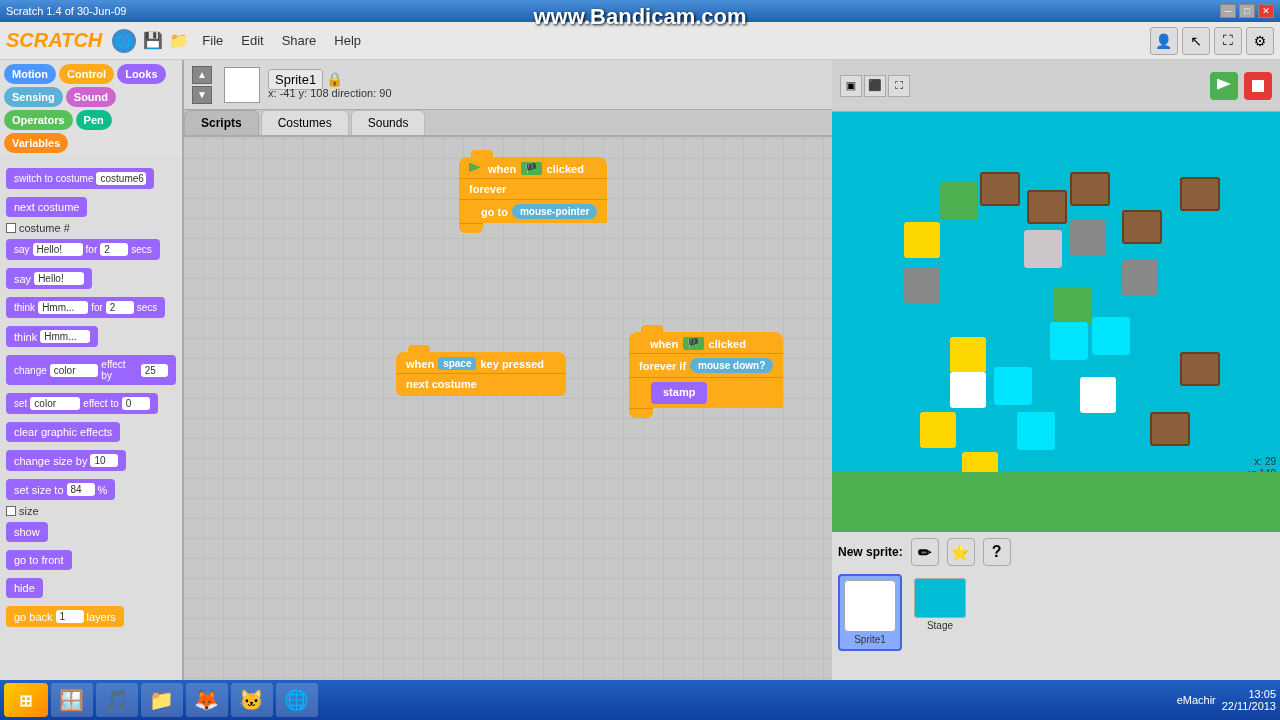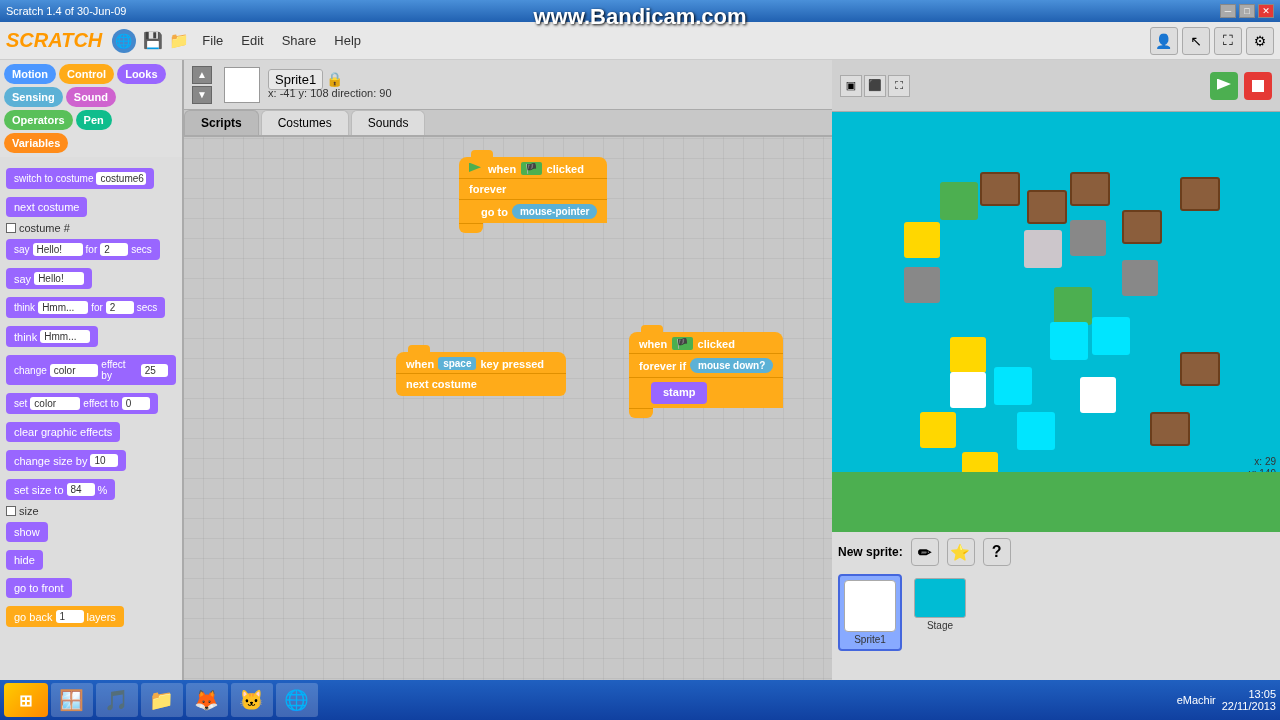--- a/index.html
+++ b/index.html
@@ -213,24 +213,24 @@
         <span class="block block-purple">set size to <span class="block-input-sm">84</span> %</span>
       </div>
       <div class="block-row" style="display:flex;align-items:center;gap:3px;">
         <div class="block-check"></div>
         <span class="block-label">size</span>
       </div>
       <div class="block-row">
         <span class="block block-purple">show</span>
       </div>
       <div class="block-row">
+        <span class="block block-purple">go to front</span>
+      </div>
+      <div class="block-row">
         <span class="block block-purple">hide</span>
-      </div>
-      <div class="block-row">
-        <span class="block block-purple">go to front</span>
       </div>
       <div class="block-row">
         <span class="block block-orange">go back <span class="block-input-sm">1</span> layers</span>
       </div>
     </div>
   </div>
 
   <div id="middle-panel">
 
     <div id="sprite-header">
@@ -284,21 +284,21 @@
           when
           <span style="background:#5cb1d6;color:white;border-radius:3px;padding:1px 5px;font-size:10px;">space</span>
           key pressed
         </div>
         <div style="background:#ffab19;border-radius:0 0 6px 6px;padding:4px 10px 6px;display:flex;align-items:center;gap:4px;font-size:11px;color:white;font-weight:bold;border-top:1px solid #e09000;">
           next costume
         </div>
       </div>
 
       <div class="script-block-group" style="left:445px;top:195px;">
-        <div style="background:#ffab19;border-radius:8px 8px 0 0;padding:5px 10px 3px;display:flex;align-items:flex-end;gap:5px;font-size:11px;color:white;font-weight:bold;position:relative;min-width:150px;">
+        <div style="background:#ffab19;border-radius:8px 8px 0 0;padding:5px 21px 3px;display:flex;align-items:flex-end;gap:5px;font-size:11px;color:white;font-weight:bold;position:relative;min-width:150px;">
           <div style="position:absolute;top:-7px;left:12px;width:22px;height:8px;background:#ffab19;border-radius:4px 4px 0 0;"></div>
           when
           <span style="background:#4caf50;color:white;padding:1px 4px;border-radius:2px;font-size:10px;">🏴</span>
           clicked
         </div>
         <div style="background:#ffab19;padding:4px 10px;display:flex;align-items:center;gap:4px;font-size:11px;color:white;font-weight:bold;border-top:1px solid #e09000;">
           forever if
           <span style="background:#5cb1d6;color:white;border-radius:10px;padding:2px 8px;font-size:10px;">mouse down?</span>
         </div>
         <div style="background:#ffab19;padding:4px 10px 4px 22px;display:flex;align-items:center;gap:4px;font-size:11px;border-top:1px solid #e09000;">

